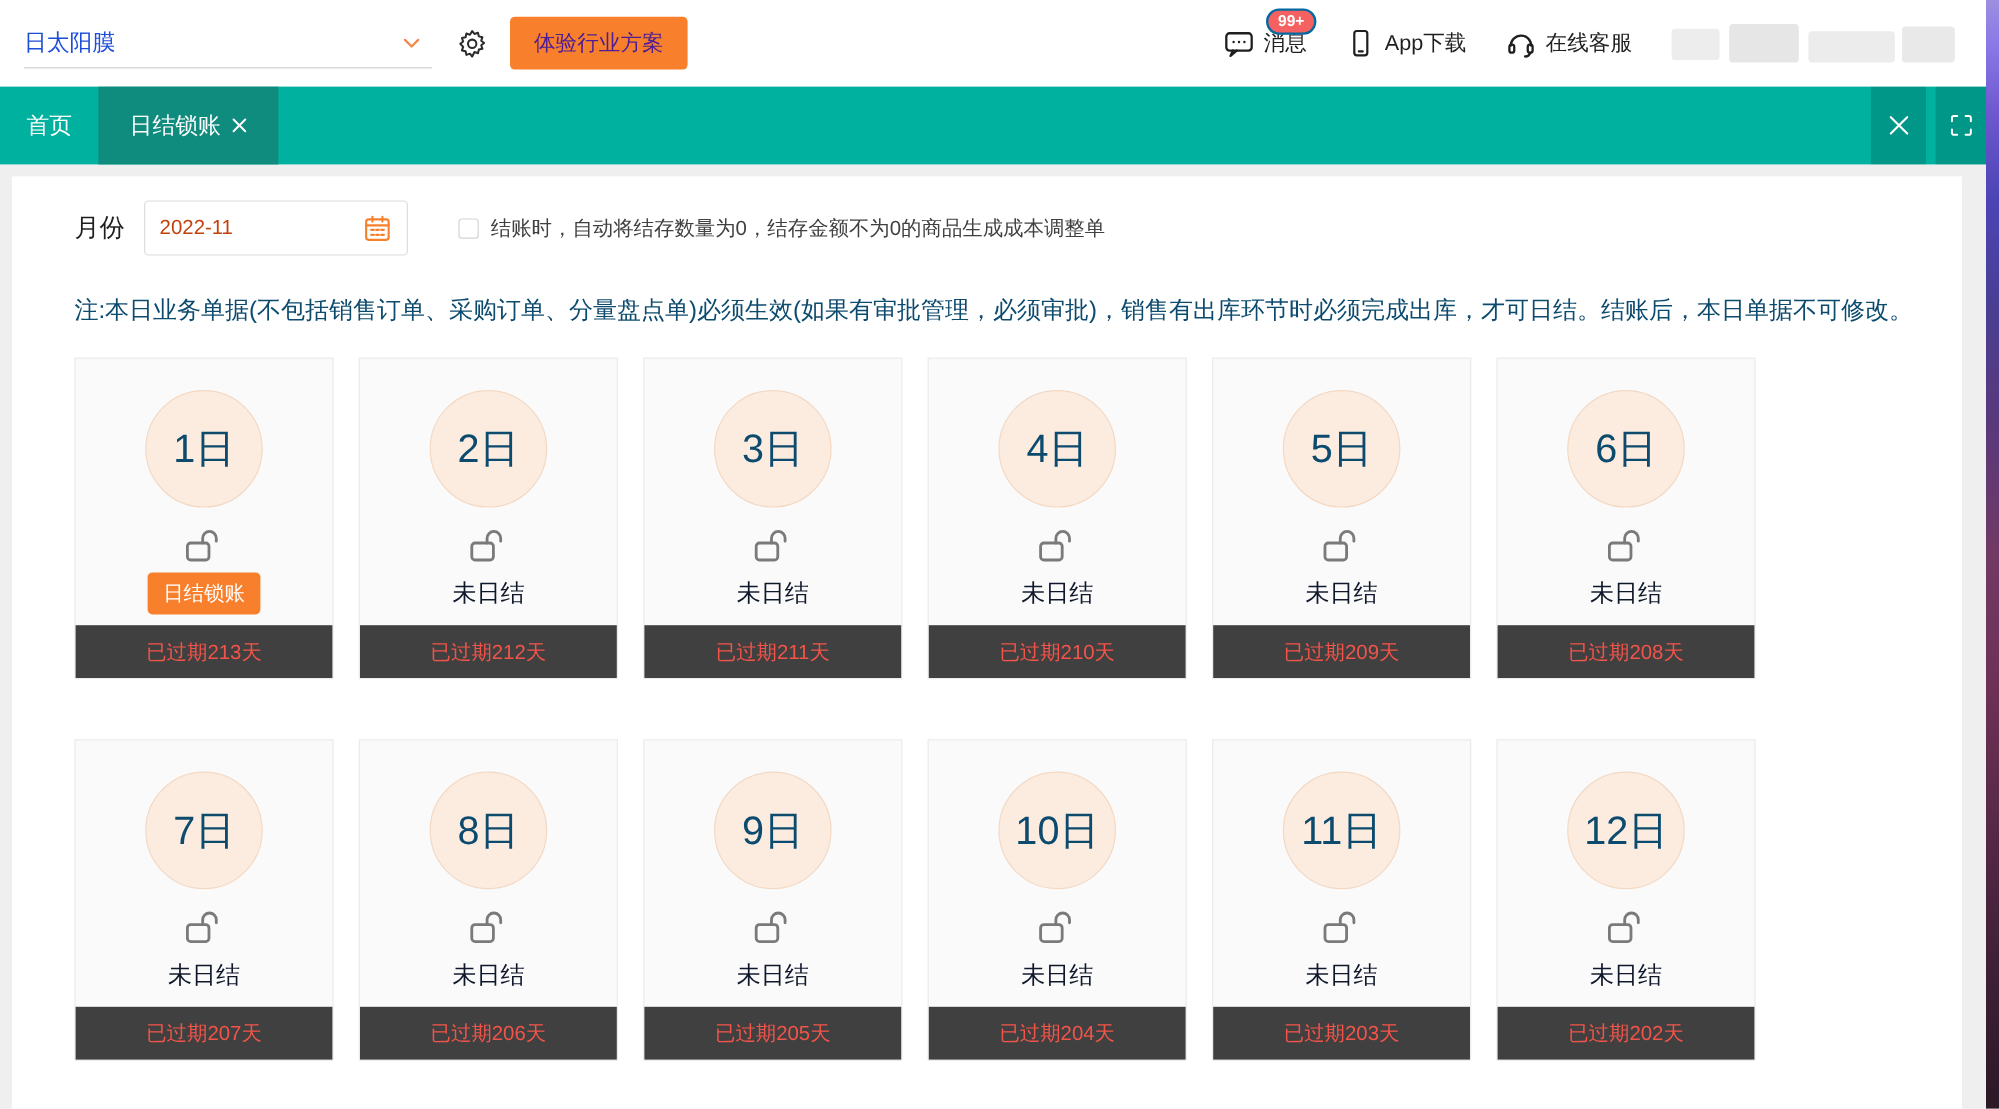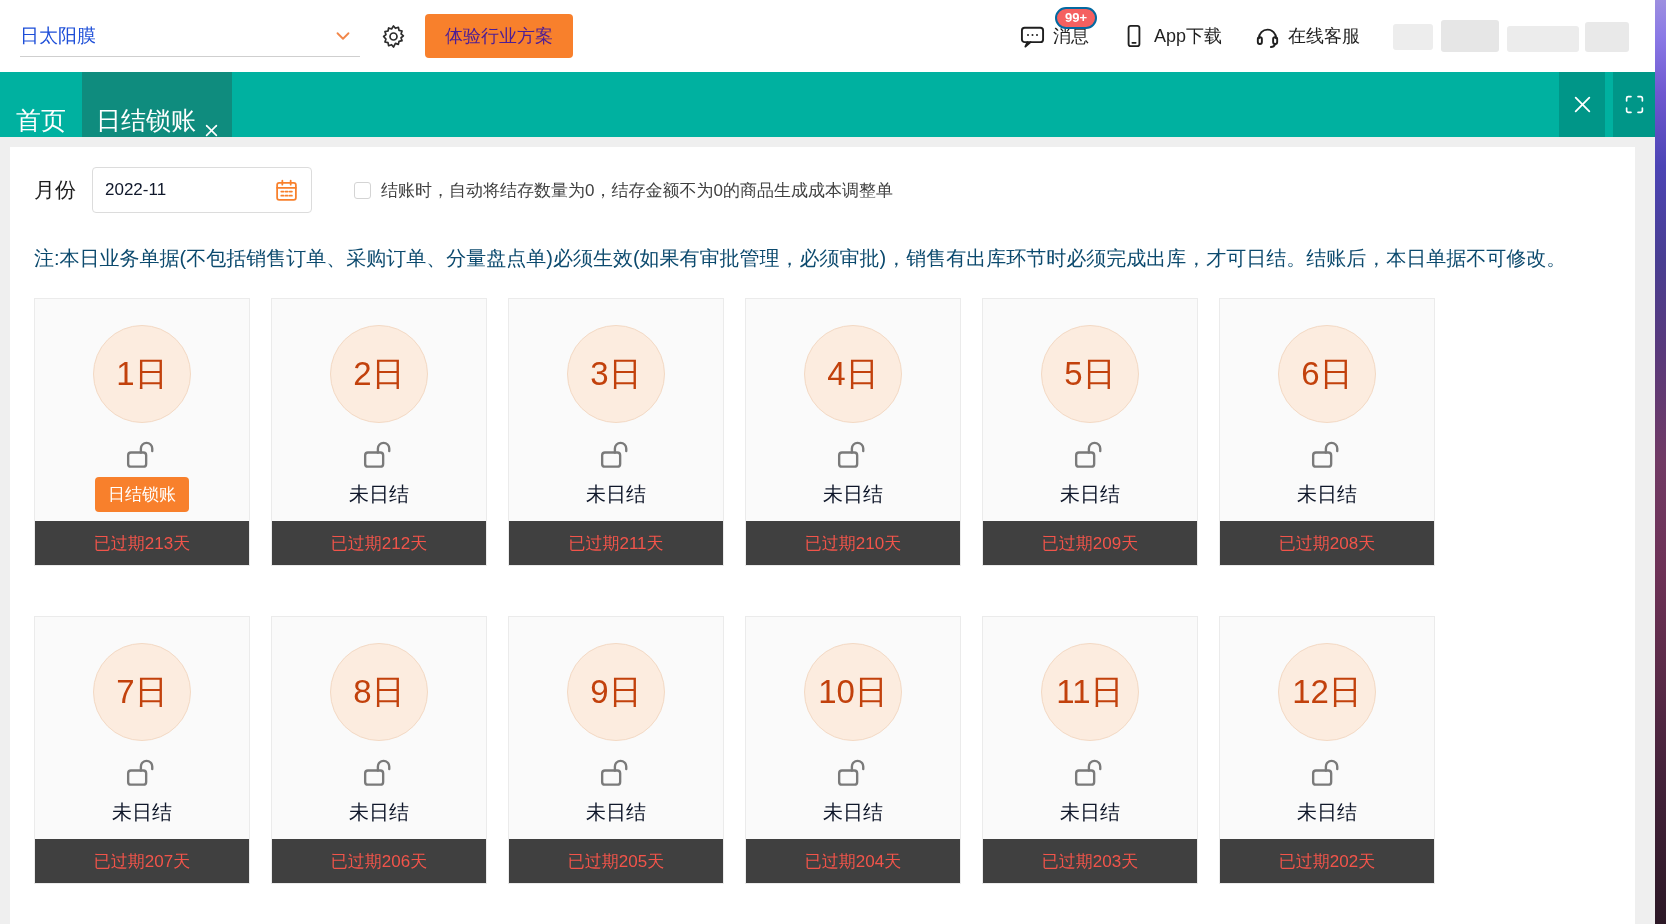--- a/index.html
+++ b/index.html
@@ -49,50 +49,50 @@
   .redacted .p1 { left:14px;  top:22px; width:40px; height:26px; background:#ededed; }
   .redacted .p2 { left:62px;  top:18px; width:58px; height:32px; background:#e6e6e6; }
   .redacted .p3 { left:128px; top:24px; width:72px; height:26px; background:#ececec; }
   .redacted .p4 { left:206px; top:20px; width:44px; height:30px; background:#e9e9e9; }
   
   .tabbar {
     position:absolute; top:72px; left:0; width:1655px; height:65px;
     background:#00b1a0; display:flex; align-items:stretch; z-index:1;
   }
   .tab {
-    display:flex; align-items:flex-end; justify-content:center;
-    color:#fff; font-size:25px; cursor:pointer;
+    display:flex; align-items:center; justify-content:center;
+    color:#fff; font-size:19px; cursor:pointer;
   }
   .tab.home { width:82px; }
   .tab.active { width:150px; background:#0f8c7e; gap:9px; }
   .tabbar-actions {
     position:absolute; right:0; top:0; height:100%;
     display:flex; align-items:stretch; gap:8px;
   }
   .tb-btn {
     width:46px; display:flex; align-items:center; justify-content:center;
     background:rgba(0,0,0,0.15); cursor:pointer;
   }
   .tb-btn.fs { width:42px; }
   
   .content {
     position:absolute; top:137px; left:0; width:1655px; height:787px;
     background:#efefef;
   }
   .panel {
     position:absolute; left:10px; top:10px; width:1625px; height:777px;
-    background:#ffffff; padding:20px 0 0 24px;
+    background:#ffffff; padding:20px 0 0 52px;
   }
   .form-row { display:flex; align-items:center; }
   .month-label { font-size:21px; color:#1f1f1f; margin-right:16px; }
   .month-input {
     width:220px; height:46px; border:1px solid #dcdcdc; border-radius:4px;
     display:flex; align-items:center; padding:0 12px; background:#fff; cursor:pointer;
   }
-  .month-input .val { font-size:17px; color:#0f172a; }
+  .month-input .val { font-size:17px; color:#c2410c; }
   .month-input svg { margin-left:auto; }
   .cb-row { margin-left:42px; display:flex; align-items:center; gap:10px; cursor:pointer; }
   .cb {
     width:17px; height:17px; border:1px solid #d4d4d4; border-radius:3px;
     background:#fff; flex:0 0 auto;
   }
   .cb-label { font-size:17px; color:#404040; }
   .note { margin-top:32px; font-size:20px; color:#0c4a6e; }
   
   .day-grid {
@@ -101,21 +101,21 @@
   }
   .day-card {
     height:268px; background:#fafafa; border:1px solid #ebebeb;
     position:relative; display:flex; flex-direction:column; align-items:center;
   }
   .circle {
     margin-top:26px; width:98px; height:98px; border-radius:50%;
     background:#fcecdf; border:1px solid #f3d9c4;
     display:flex; align-items:center; justify-content:center;
   }
-  .day-num { font-size:33px; color:#c2410c; }
+  .day-num { font-size:33px; color:#0c4a6e; }
   .unlock { margin-top:15px; }
   .status { margin-top:8px; height:34px; display:flex; align-items:center; justify-content:center; }
   .lock-btn {
     background:#f8802c; border:none; border-radius:4px; color:#fff;
     font-size:17px; padding:6px 13px; cursor:pointer; font-family:inherit;
   }
   .not-settled { font-size:20px; color:#0f172a; }
   .card-footer {
     position:absolute; left:0; right:0; bottom:0; height:44px;
     background:#404040; color:#f2544a; font-size:17px;

